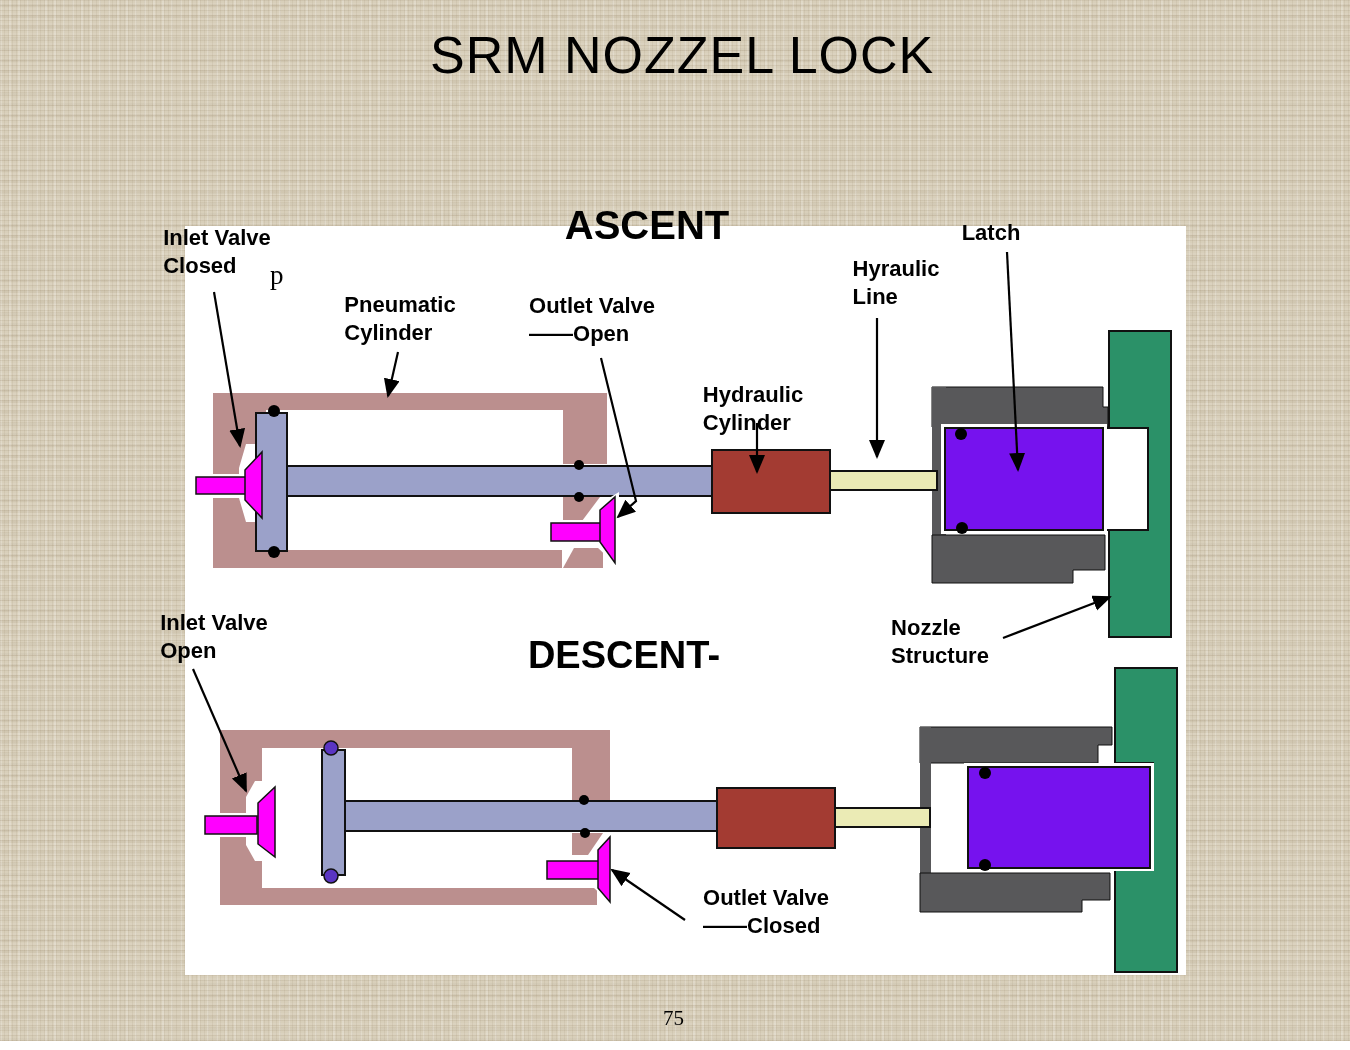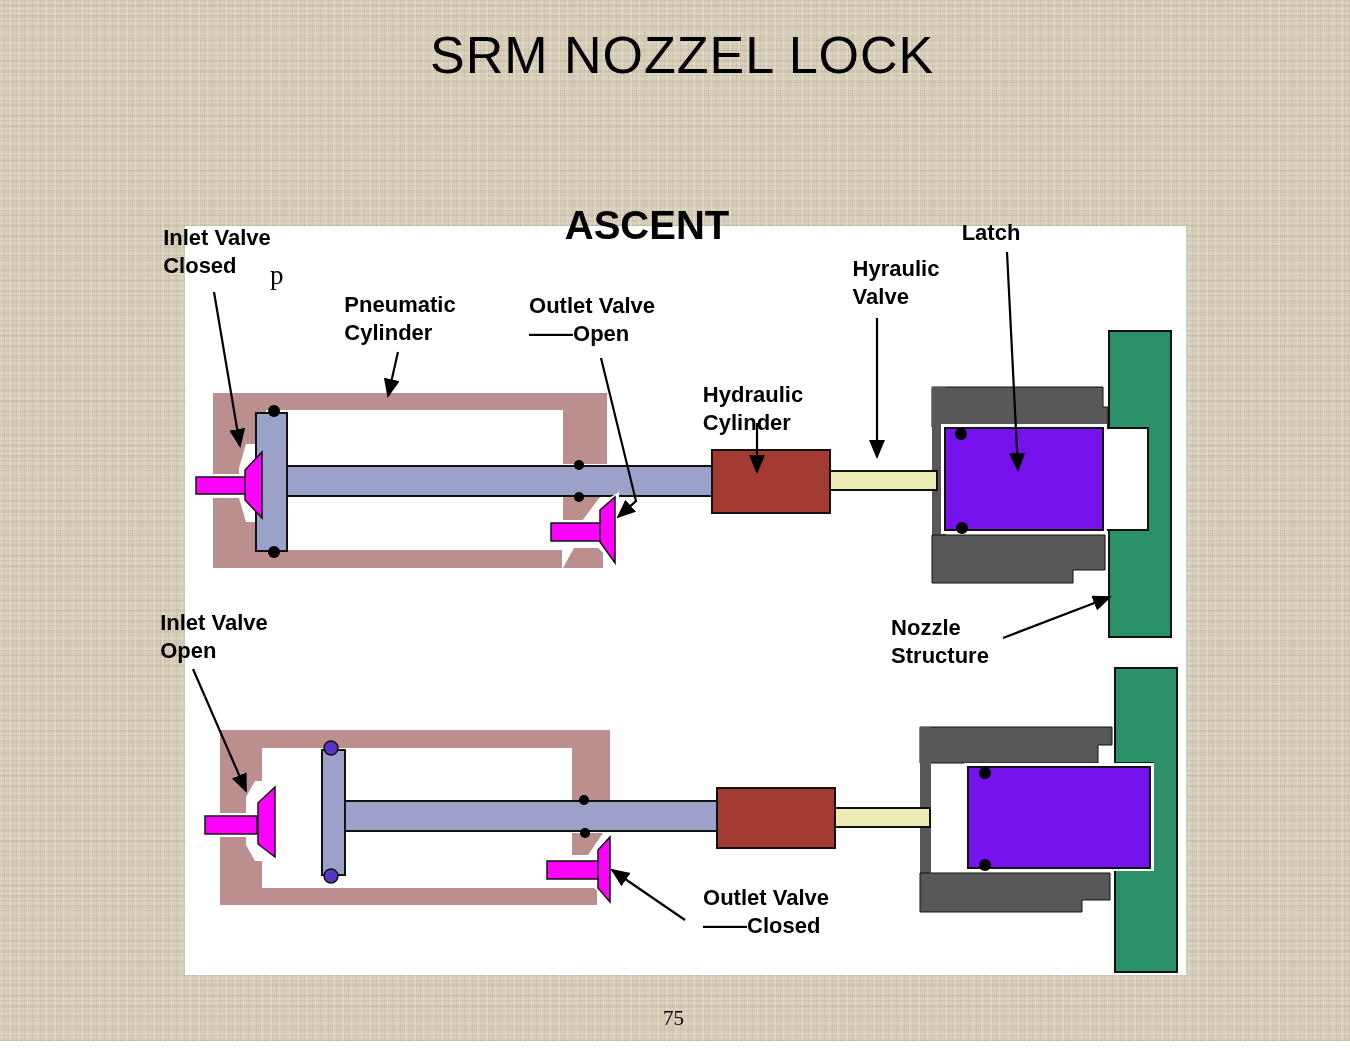--- a/index.html
+++ b/index.html
@@ -140,20 +140,21 @@
       <line x1="685" y1="920" x2="612" y2="870" marker-end="url(#ah)"></line>
     </g>
   </svg>
 
   <div class="main-title">SRM NOZZEL LOCK</div>
 
   <div class="intro">
   </div>
 
   <div class="diag-title ascent-title">ASCENT</div>
+  <div class="diag-title descent-title">DESCENT-</div>
 
   <div class="lbl" style="left:217px; top:224px;">
     <div>Inlet Valve</div>
     <div>Closed</div>
   </div>
 
   <div class="pressure">p</div>
 
   <div class="lbl" style="left:400px; top:291px;">
     <div>Pneumatic</div>
@@ -165,21 +166,21 @@
     <div>——Open</div>
   </div>
 
   <div class="lbl" style="left:753px; top:381px;">
     <div>Hydraulic</div>
     <div>Cylinder</div>
   </div>
 
   <div class="lbl" style="left:872px; top:255px;margin-left:24px;">
     <div>Hyraulic</div>
-    <div>Valve</div>
+    <div>Line</div>
   </div>
 
   <div class="lbl" style="left:991px; top:219px;">Latch</div>
 
   <div class="lbl" style="left:940px; top:614px;">
     <div>Nozzle</div>
     <div>Structure</div>
   </div>
 
   <div class="lbl" style="left:214px; top:609px;">

